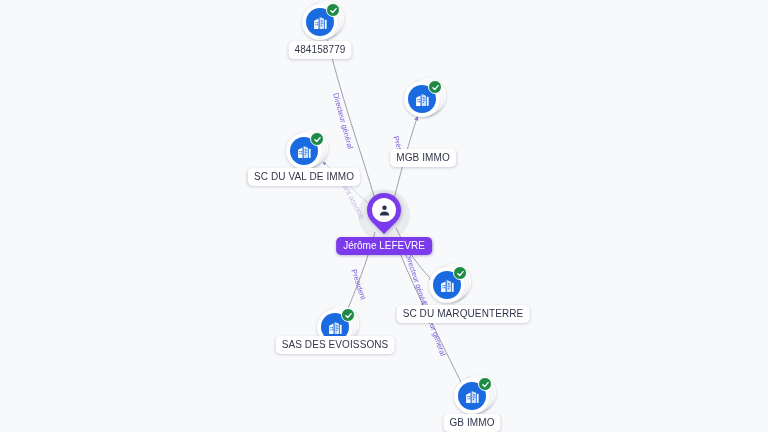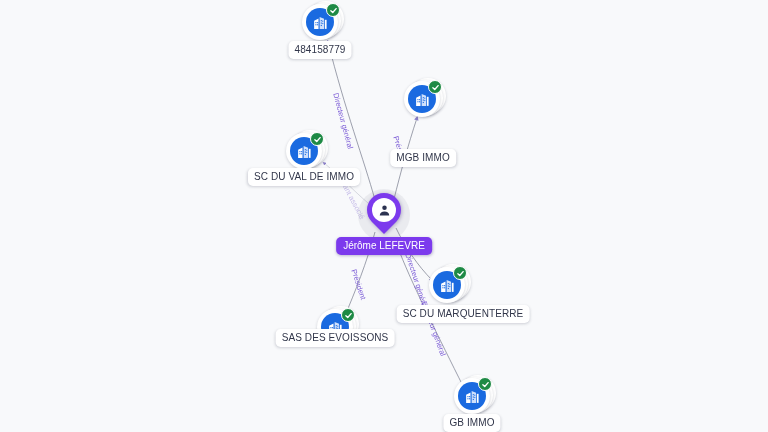--- a/index.html
+++ b/index.html
@@ -327,21 +327,21 @@
               <rect x="12.4" y="15.4" width="1.5" height="1.6" fill="#1a6ae0"></rect>
             </svg>
           </div>
           <div class="verified-badge">
             <svg width="9" height="9" viewBox="0 0 24 24">
               <path fill="none" stroke="#ffffff" stroke-width="3.6" stroke-linecap="round" stroke-linejoin="round" d="M5 12.6 L10 17.4 L19 7"></path>
             </svg>
           </div>
         </div>
       </div>
-      <div class="node-label" style="left: 335px; top: 329px;">SAS DES EVOISSONS</div>
+      <div class="node-label" style="left: 335px; top: 336px;">SAS DES EVOISSONS</div>
       <div class="node" style="left: 473px; top: 397px;">
         <div class="company-stack">
           <div class="card c3"></div>
           <div class="card c2"></div>
           <div class="card c1"></div>
           <div class="company-disc">
             <svg width="17" height="17" viewBox="0 0 24 24">
               <path fill="#ffffff" d="M3 21V9.6l6.2-3.2V21z"></path>
               <path fill="#cfe0fb" d="M10.8 21V4.2L17 6.6V21z"></path>
               <rect x="18.1" y="8.2" width="2.5" height="12.8" fill="#ffffff"></rect>

